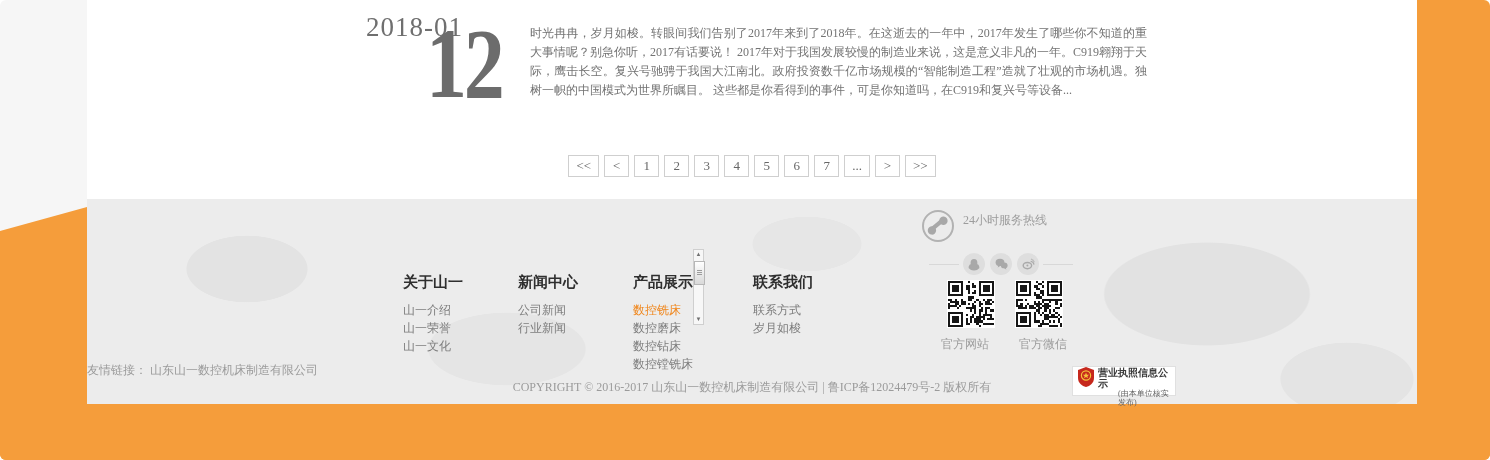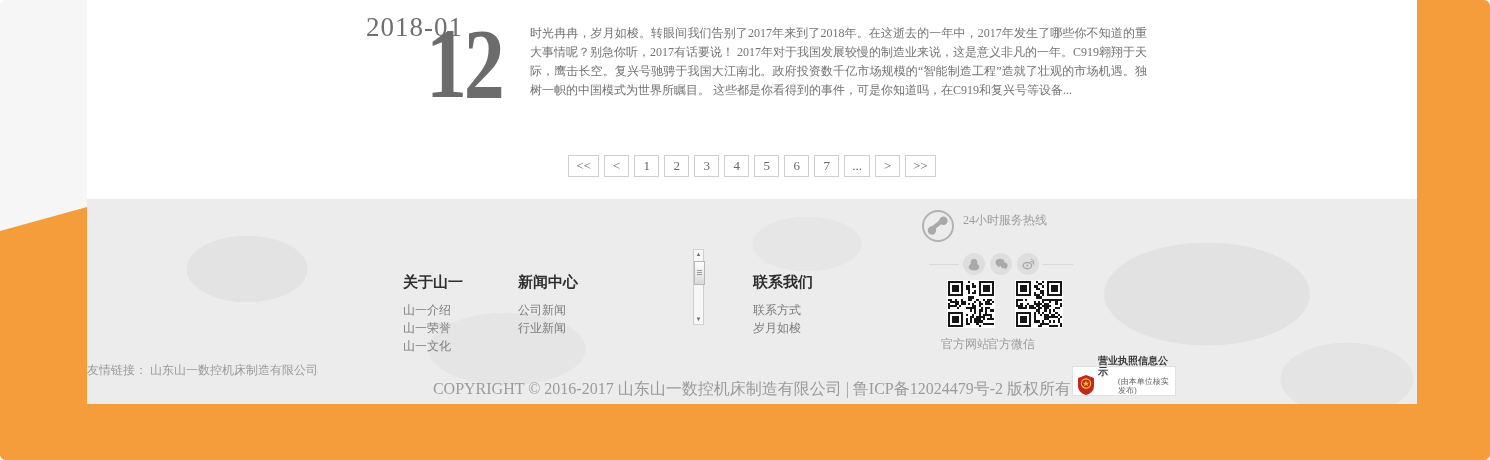--- a/index.html
+++ b/index.html
@@ -65,30 +65,30 @@
   .soc-line.l{left:842px;} .soc-line.r{left:956px;}
   .soc{position:absolute;top:54px;width:22px;height:22px;border-radius:50%;background:#dedede;
     display:flex;align-items:center;justify-content:center;cursor:pointer;}
   .soc svg{display:block;}
   .soc-qq{left:876px;} .soc-wechat{left:903px;} .soc-weibo{left:930px;}
 
   
   .qr{position:absolute;top:81px;width:48px;height:48px;background:#fff;padding:1px;box-sizing:border-box;}
   .qr-1{left:860px;} .qr-2{left:928px;}
   .qr-label{position:absolute;top:137px;width:60px;text-align:left;font-size:12px;color:#9c9c9c;}
-  .qr-label.l1{left:854px;} .qr-label.l2{left:900px;}
+  .qr-label.l1{left:854px;} .qr-label.l2{left:932px;}
 
   
   .friend-line{position:absolute;left:0;top:163px;width:100%;font-size:12px;color:#9b9b9b;}
   .friend-line .company{color:#9b9b9b;text-decoration:none;cursor:pointer;}
-  .copyright{position:absolute;left:0;top:180px;width:100%;text-align:center;font-size:16px;color:#9b9b9b;}
+  .copyright{position:absolute;left:0;top:180px;width:100%;text-align:center;font-size:12px;color:#9b9b9b;}
 
   
   .badge{position:absolute;left:985px;top:167px;width:104px;height:30px;background:#fff;
-    border:1px solid #e0e0e0;box-sizing:border-box;display:flex;align-items:flex-end;cursor:pointer;}
+    border:1px solid #e0e0e0;box-sizing:border-box;display:flex;align-items:flex-start;cursor:pointer;}
   .badge svg{margin:0 4px 0 5px;flex:0 0 auto;}
   .badge .b1{font-size:10px;font-weight:700;color:#3a3a3a;line-height:11px;}
   .badge .b2{font-size:8px;color:#666;line-height:9px;margin-left:20px;}
 </style>
 </head>
 <body>
 
 <div class="stage">
 
   <div class="left-strip">
@@ -124,20 +124,27 @@
       <a>山一荣誉</a>
       <a>山一文化</a>
     </div>
 
     <div class="f-col col-news">
       <div class="f-head">新闻中心</div>
       <a>公司新闻</a>
       <a>行业新闻</a>
     </div>
 
+    <div class="f-col col-products">
+      <div class="f-head">产品展示</div>
+      <a class="active">数控铣床</a>
+      <a>数控磨床</a>
+      <a>数控钻床</a>
+      <a>数控镗铣床</a>
+    </div>
 
     <div class="mini-scroll">
       <div class="arr up">▲</div>
       <div class="thumb"></div>
       <div class="arr down">▼</div>
     </div>
 
     <div class="f-col col-contact">
       <div class="f-head">联系我们</div>
       <a>联系方式</a>

